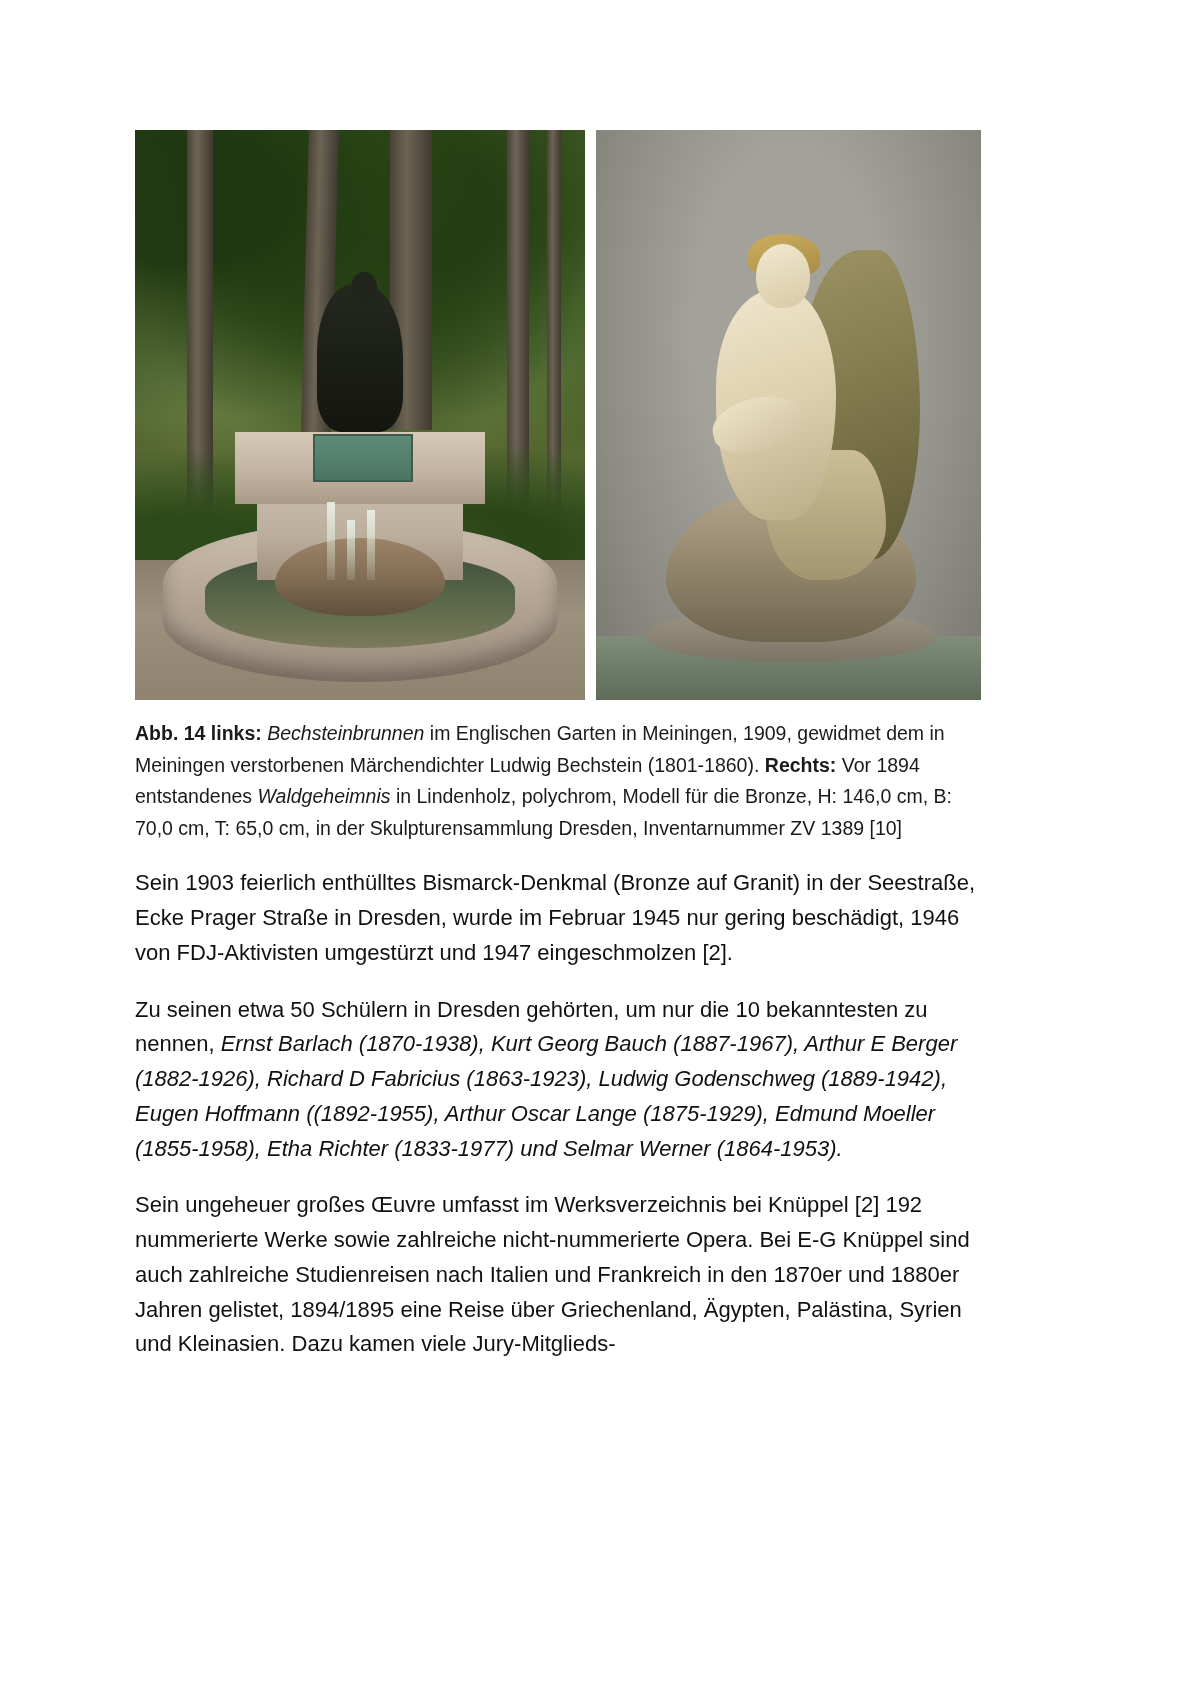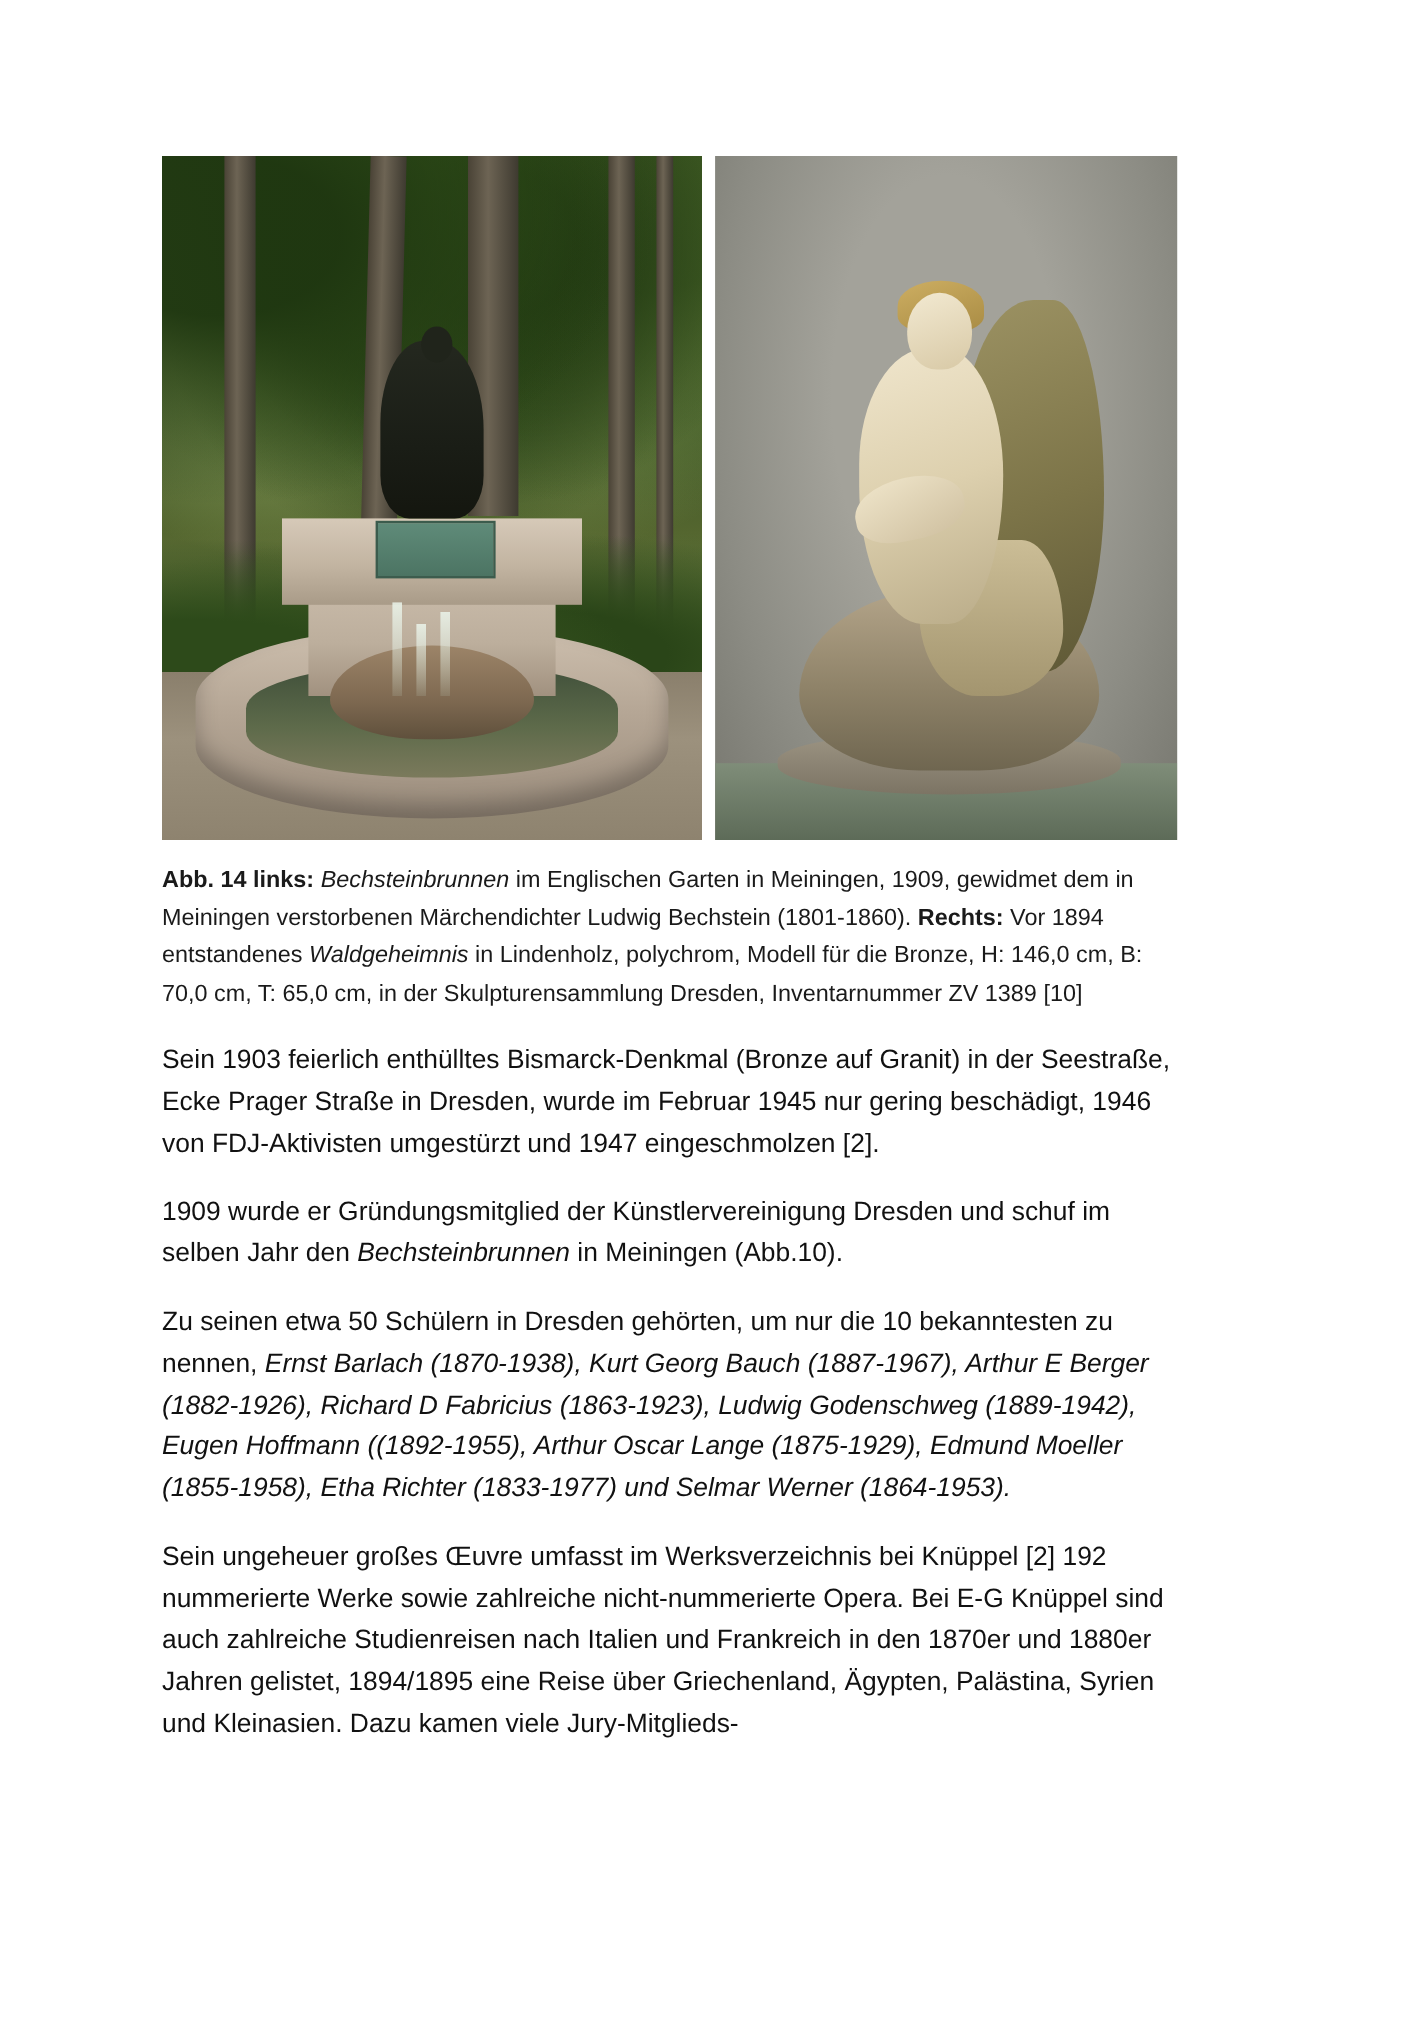--- a/index.html
+++ b/index.html
@@ -314,19 +314,18 @@
       <div class="rp-hair"></div>
       <div class="rp-head"></div>
     </div>
 
   </div>
 
   <p class="caption"><b>Abb. 14 links:</b> <i>Bechsteinbrunnen</i><span> im Englischen Garten in Meiningen, 1909, gewidmet dem in Meiningen verstorbenen Märchendichter Ludwig Bechstein (1801-1860). </span><b>Rechts:</b><span> Vor 1894 entstandenes </span><i>Waldgeheimnis</i><span> in Lindenholz, polychrom, Modell für die Bronze, H: 146,0 cm, B: 70,0 cm, T: 65,0 cm, in der Skulpturensammlung Dresden, Inventarnummer ZV 1389 [10]</span></p>
 
   <p class="body-par">Sein 1903 feierlich enthülltes Bismarck-Denkmal (Bronze auf Granit) in der Seestraße, Ecke Prager Straße in Dresden, wurde im Februar 1945 nur gering beschädigt, 1946 von FDJ-Aktivisten umgestürzt und 1947 eingeschmolzen [2].</p>
 
-  <p class="body-par"><span>1909 wurde er Gründungsmitglied der Künstlervereinigung Dresden und schuf im selben Jahr den </span><i>Bechsteinbrunnen</i><span> in Meiningen (Abb.10).</span></p>
 
   <p class="body-par"><span>Zu seinen etwa 50 Schülern in Dresden gehörten, um nur die 10 bekanntesten zu nennen, </span><i>Ernst Barlach (1870-1938), Kurt Georg Bauch (1887-1967), Arthur E Berger (1882-1926), Richard D Fabricius (1863-1923), Ludwig Godenschweg (1889-1942), Eugen Hoffmann ((1892-1955), Arthur Oscar Lange (1875-1929), Edmund Moeller (1855-1958), Etha Richter (1833-1977) und Selmar Werner (1864-1953).</i></p>
 
   <p class="body-par">Sein ungeheuer großes Œuvre umfasst im Werksverzeichnis bei Knüppel [2] 192 nummerierte Werke sowie zahlreiche nicht-nummerierte Opera. Bei E-G Knüppel sind auch zahlreiche Studienreisen nach Italien und Frankreich in den 1870er und 1880er Jahren gelistet, 1894/1895 eine Reise über Griechenland, Ägypten, Palästina, Syrien und Kleinasien. Dazu kamen viele Jury-Mitglieds-</p>
 
 </div>
 
 </body></html>

